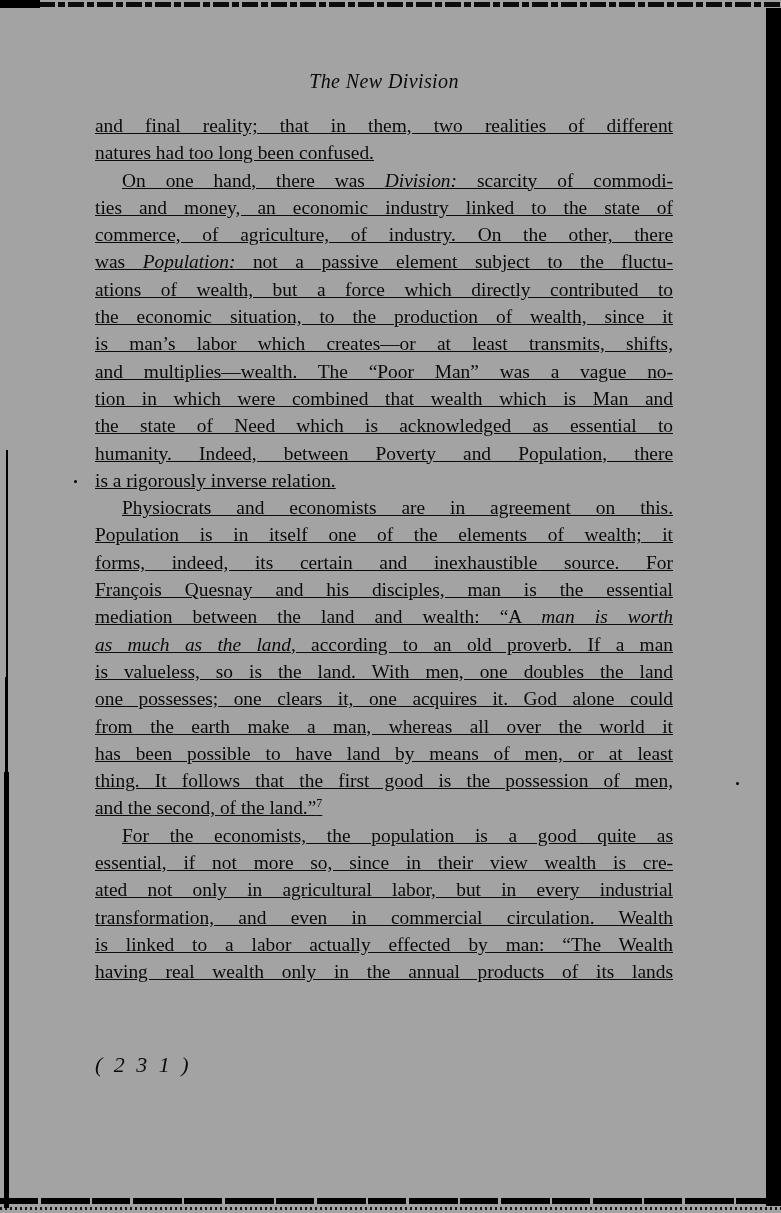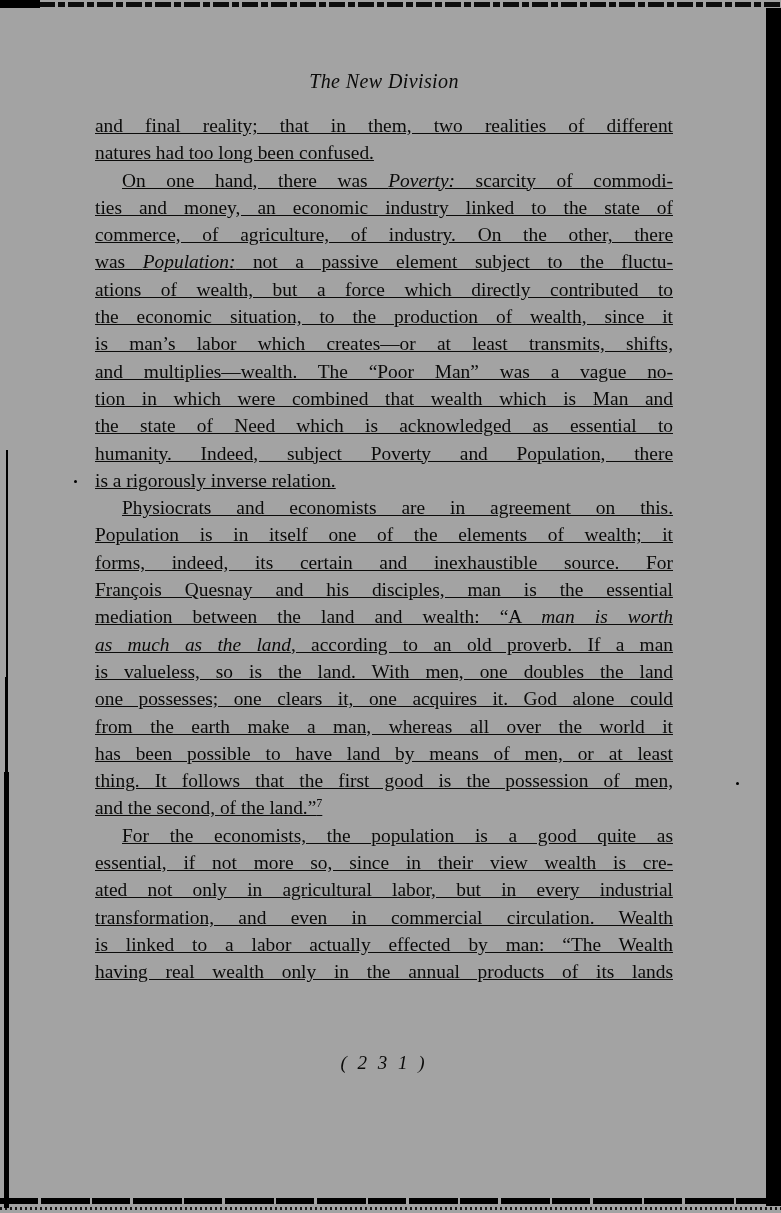--- a/index.html
+++ b/index.html
@@ -74,23 +74,23 @@
   .line.last { text-align-last: left; }
   .line i { font-style: italic; }
   .line sup {
     font-size: 12px;
     line-height: 0;
     vertical-align: 7px;
   }
   .folio {
     position: absolute;
     left: 95px; top: 1052px; width: 578px;
-    text-align: center;
+    text-align: left;
     font-style: italic;
-    font-size: 19px;
+    font-size: 22px;
     letter-spacing: 3px;
   }
 </style>
 </head>
 <body>
 
 <div class="page">
 
   <div class="artifact edge-top"></div>
   <div class="artifact edge-top2"></div>
@@ -104,31 +104,31 @@
   <div class="artifact speck-2"></div>
 
   <div class="running-head">The New Division</div>
 
   <div class="body-text" id="body-text">
       <div class="para">
         <div class="line">and final reality; that in them, two realities of different</div>
         <div class="line last">natures had too long been confused.</div>
       </div>
       <div class="para indent">
-        <div class="line">On one hand, there was <i>Poverty:</i> scarcity of commodi-</div>
+        <div class="line">On one hand, there was <i>Division:</i> scarcity of commodi-</div>
         <div class="line">ties and money, an economic industry linked to the state of</div>
         <div class="line">commerce, of agriculture, of industry. On the other, there</div>
         <div class="line">was <i>Population:</i> not a passive element subject to the fluctu-</div>
         <div class="line">ations of wealth, but a force which directly contributed to</div>
         <div class="line">the economic situation, to the production of wealth, since it</div>
         <div class="line">is man’s labor which creates—or at least transmits, shifts,</div>
         <div class="line">and multiplies—wealth. The “Poor Man” was a vague no-</div>
         <div class="line">tion in which were combined that wealth which is Man and</div>
         <div class="line">the state of Need which is acknowledged as essential to</div>
-        <div class="line">humanity. Indeed, subject Poverty and Population, there</div>
+        <div class="line">humanity. Indeed, between Poverty and Population, there</div>
         <div class="line last">is a rigorously inverse relation.</div>
       </div>
       <div class="para indent">
         <div class="line">Physiocrats and economists are in agreement on this.</div>
         <div class="line">Population is in itself one of the elements of wealth; it</div>
         <div class="line">forms, indeed, its certain and inexhaustible source. For</div>
         <div class="line">François Quesnay and his disciples, man is the essential</div>
         <div class="line">mediation between the land and wealth: “A <i>man is worth</i></div>
         <div class="line"><i>as much as the land</i>, according to an old proverb. If a man</div>
         <div class="line">is valueless, so is the land. With men, one doubles the land</div>

